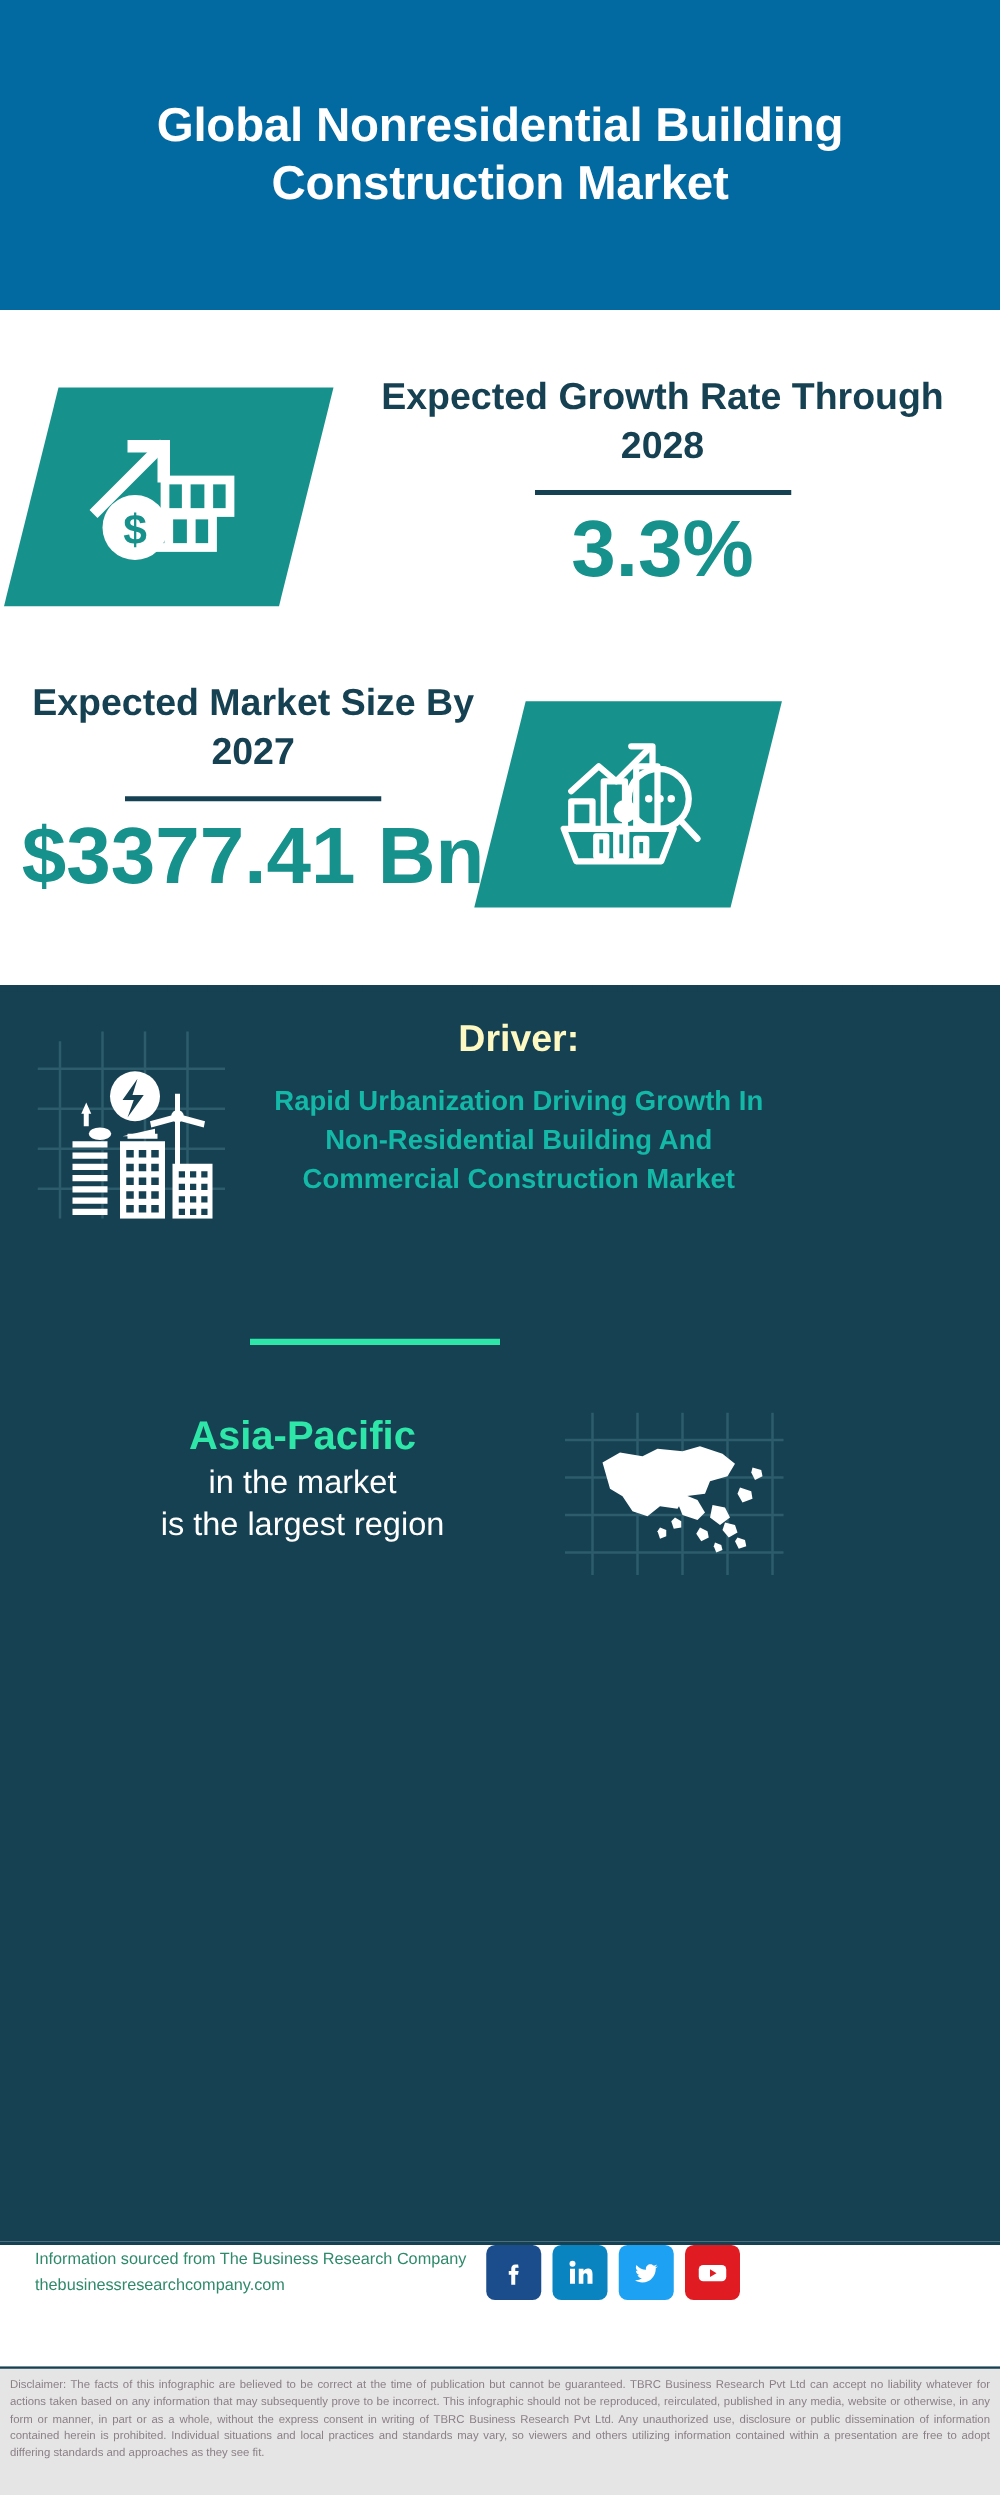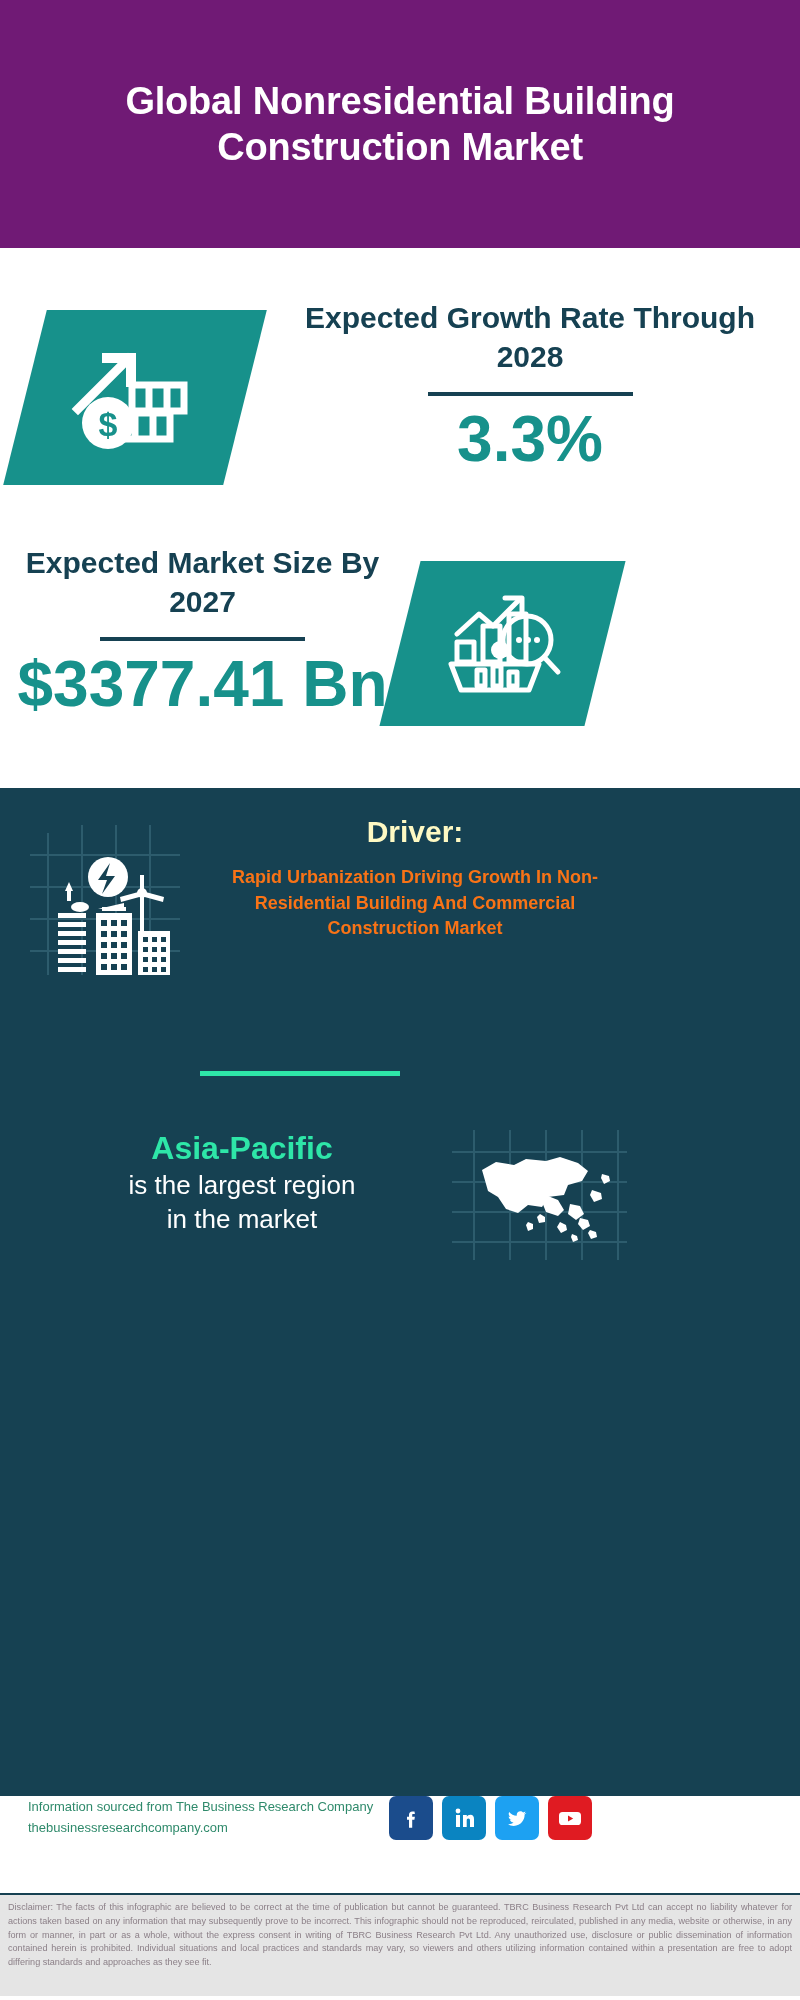--- a/index.html
+++ b/index.html
@@ -10,21 +10,21 @@
     width: 800px;
     height: 2000px;
     background: #ffffff;
     font-family: "Liberation Sans", sans-serif;
     overflow: hidden;
     position: relative;
   }
 
   
   .header {
-    background: #701a75;
+    background: #0369a1;
     height: 248px;
     display: flex;
     align-items: center;
     justify-content: center;
     box-sizing: border-box;
     padding: 0 90px;
   }
   .header-title {
     color: #ffffff;
     font-size: 38px;
@@ -160,22 +160,22 @@
     text-align: center;
     padding-top: 2px;
   }
   .driver-heading {
     color: #fef9c3;
     font-size: 30px;
     font-weight: bold;
     margin-bottom: 16px;
   }
   .driver-body {
-    color: #f97316;
-    font-size: 18px;
+    color: #14b8a6;
+    font-size: 22px;
     font-weight: bold;
     line-height: 1.42;
   }
   .mint-rule {
     position: absolute;
     top: 283px;
     left: 200px;
     width: 200px;
     height: 5px;
     background: #2ee6a8;
@@ -476,22 +476,22 @@
       <div class="driver-heading">Driver:</div>
       <div class="driver-body">Rapid Urbanization Driving Growth In Non-Residential Building And Commercial Construction Market</div>
     </div>
   </div>
 
   <div class="mint-rule"></div>
 
   <div class="region-row">
     <div class="region-text">
       <div class="region-name">Asia-Pacific</div>
+      <div class="region-sub">in the market</div>
       <div class="region-sub">is the largest region</div>
-      <div class="region-sub">in the market</div>
     </div>
     <div class="region-map-wrap">
       <span>
         <svg width="175" height="130" viewBox="0 0 175 130">
           <g stroke="#2d5c6d" stroke-width="2" fill="none">
             <line x1="22" y1="0" x2="22" y2="130"></line>
               <line x1="58" y1="0" x2="58" y2="130"></line>
             <line x1="94" y1="0" x2="94" y2="130"></line>
               <line x1="130" y1="0" x2="130" y2="130"></line>
             <line x1="166" y1="0" x2="166" y2="130"></line>

